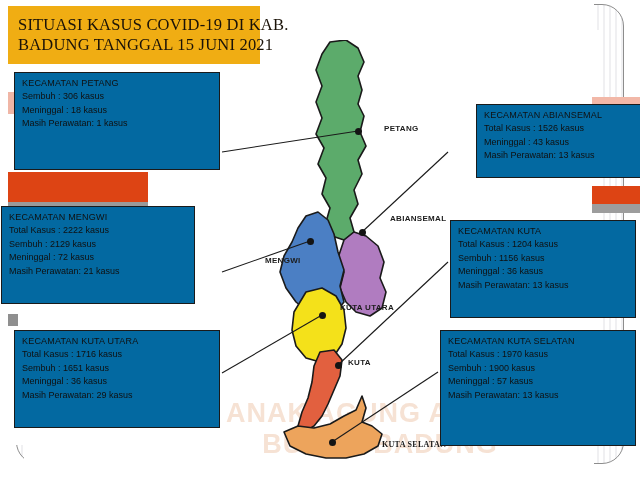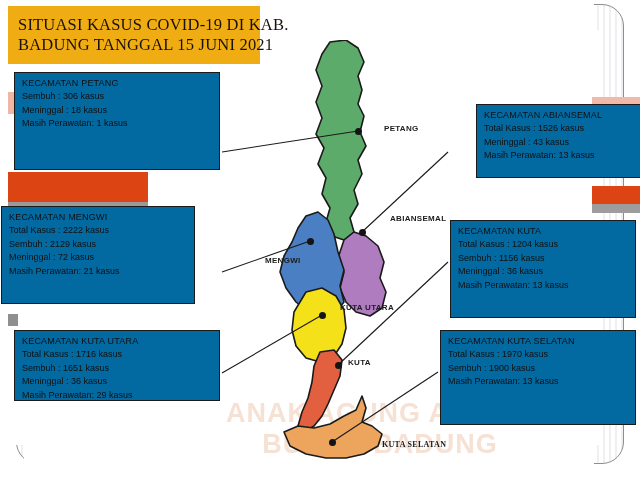--- a/index.html
+++ b/index.html
@@ -90,24 +90,24 @@
   .box .bt{
     font-size:9px;font-weight:normal;color:#101010;margin-bottom:2px;
     letter-spacing:.2px;white-space:nowrap;
   }
   .box .br{
     font-size:9px;color:#101010;line-height:1.52;white-space:nowrap;
   }
 
   #box-petang{left:14px;top:72px;width:206px;height:98px;}
   #box-mengwi{left:1px;top:206px;width:194px;height:98px;}
-  #box-kutautara{left:14px;top:330px;width:206px;height:71px;}
+  #box-kutautara{left:14px;top:330px;width:206px;height:98px;}
   #box-abiansemal{left:476px;top:104px;width:186px;height:74px;}
   #box-kuta{left:450px;top:220px;width:186px;height:98px;}
-  #box-kutaselatan{left:440px;top:330px;width:196px;height:95px;}
+  #box-kutaselatan{left:440px;top:330px;width:196px;height:116px;}
 
   .dot{position:absolute;width:7px;height:7px;border-radius:50%;background:#141414;}
 </style>
 </head>
 <body>
 
 <div id="frame"></div>
 <div id="plate"></div>
 <div id="plate2"></div>
 
@@ -209,14 +209,15 @@
   <div class="br">Total Kasus : 1204 kasus</div>
   <div class="br">Sembuh : 1156 kasus</div>
   <div class="br">Meninggal : 36 kasus</div>
   <div class="br">Masih Perawatan: 13 kasus</div>
 </div>
 
 <div class="box" id="box-kutaselatan">
   <div class="bt">KECAMATAN KUTA SELATAN</div>
   <div class="br">Total Kasus : 1970 kasus</div>
   <div class="br">Sembuh : 1900 kasus</div>
+  <div class="br">Meninggal : 57 kasus</div>
   <div class="br">Masih Perawatan: 13 kasus</div>
 </div>
 
 </body></html>

